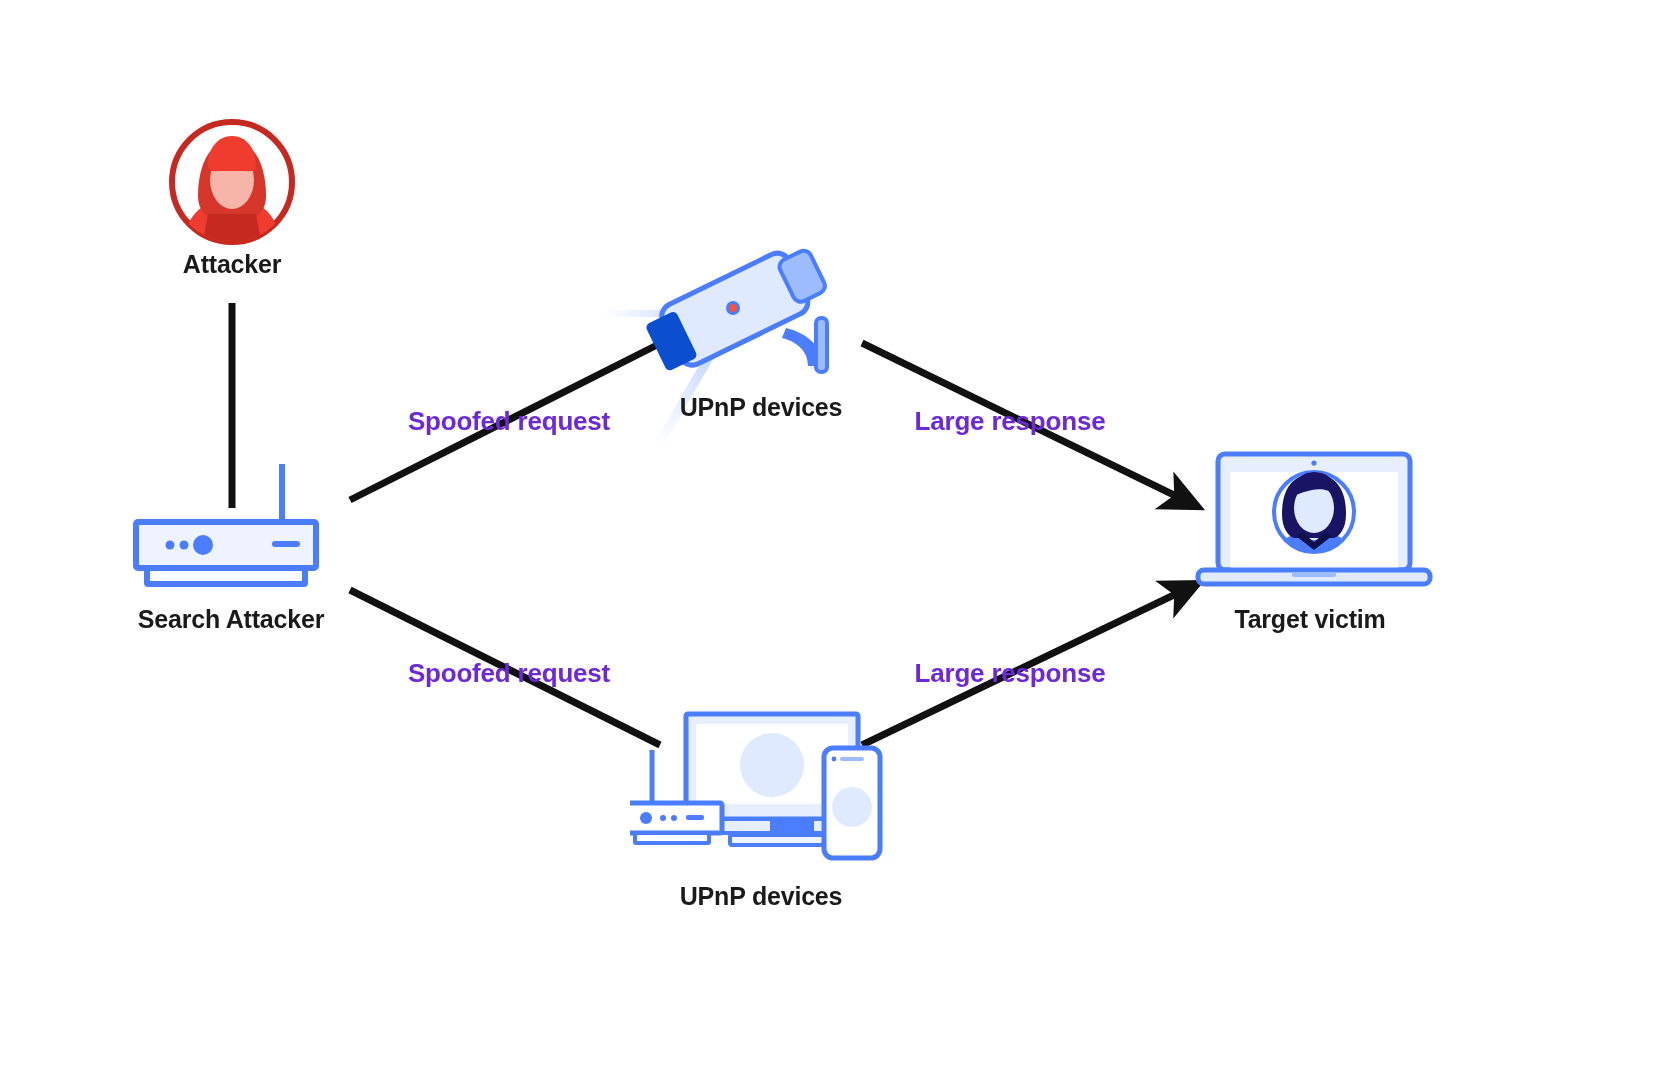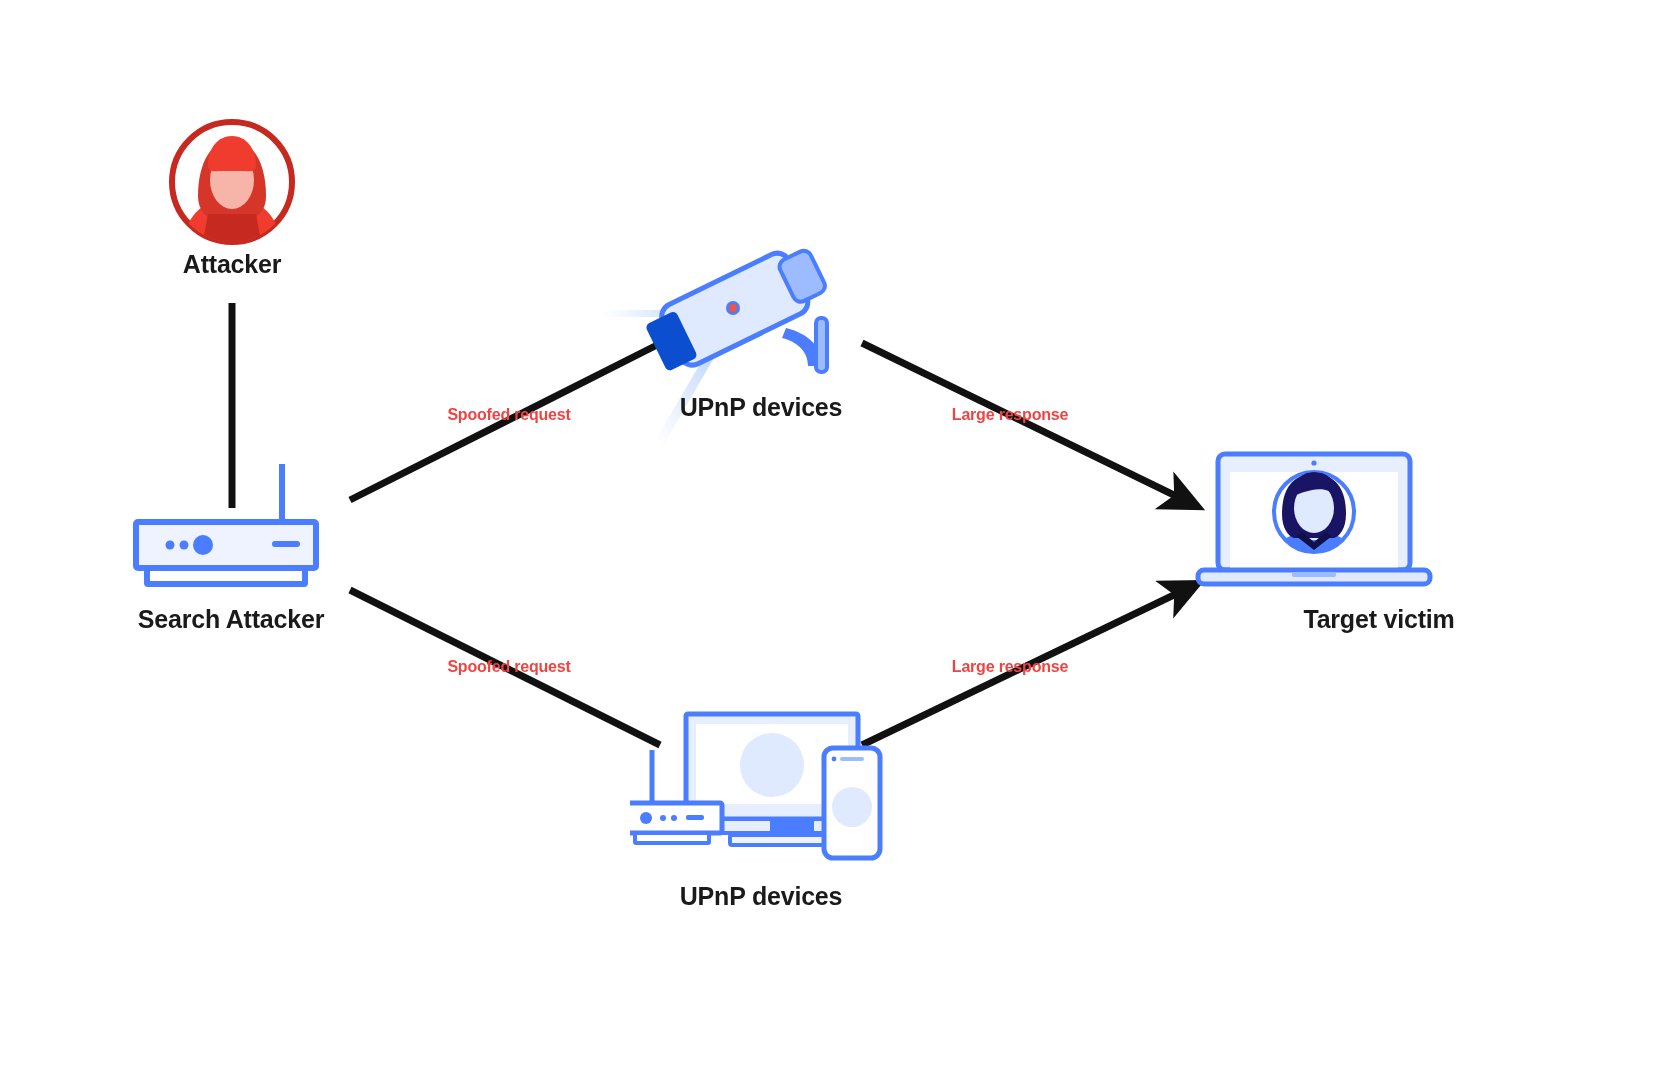--- a/index.html
+++ b/index.html
@@ -37,22 +37,22 @@
     color: #1a1a1a;
     letter-spacing: -0.2px;
     white-space: nowrap;
     text-align: center;
     transform: translateX(-50%);
   }
   .edge-label {
     position: absolute;
     font-family: "Liberation Sans", sans-serif;
     font-weight: bold;
-    font-size: 16px;
-    color: #ef4444;
+    font-size: 26px;
+    color: #6d28d9;
     letter-spacing: -0.2px;
     white-space: nowrap;
     transform: translateX(-50%);
   }
   .icon-box {
     position: absolute;
   }
 </style>
 </head>
 <body>
@@ -207,20 +207,20 @@
 
         <path d="M100 48 C102 30 110 22 122 22 C136 22 146 32 147 48 C140 40 130 38 120 40 C112 42 104 44 100 48 Z" fill="#1a1464"></path>
 
         <path d="M104 86 L122 100 L140 86 L134 82 L122 92 L110 82 Z" fill="#10104a"></path>
       </g>
 
       <rect x="6" y="120" width="232" height="14" rx="6" fill="#dfe9ff" stroke="#4a7dff" stroke-width="5"></rect>
       <rect x="100" y="122" width="44" height="5" rx="2" fill="#9dbcff"></rect>
     </svg>
   </div>
-  <div class="node-label" style="left:1379px; top:605px;">Target victim</div>
+  <div class="node-label" style="left:1310px; top:605px;">Target victim</div>
 
   <div class="edge-label" style="left:509px; top:406px;">Spoofed request</div>
   <div class="edge-label" style="left:1010px; top:406px;">Large response</div>
   <div class="edge-label" style="left:509px; top:658px;">Spoofed request</div>
   <div class="edge-label" style="left:1010px; top:658px;">Large response</div>
 
 </div>
 
 </body></html>

